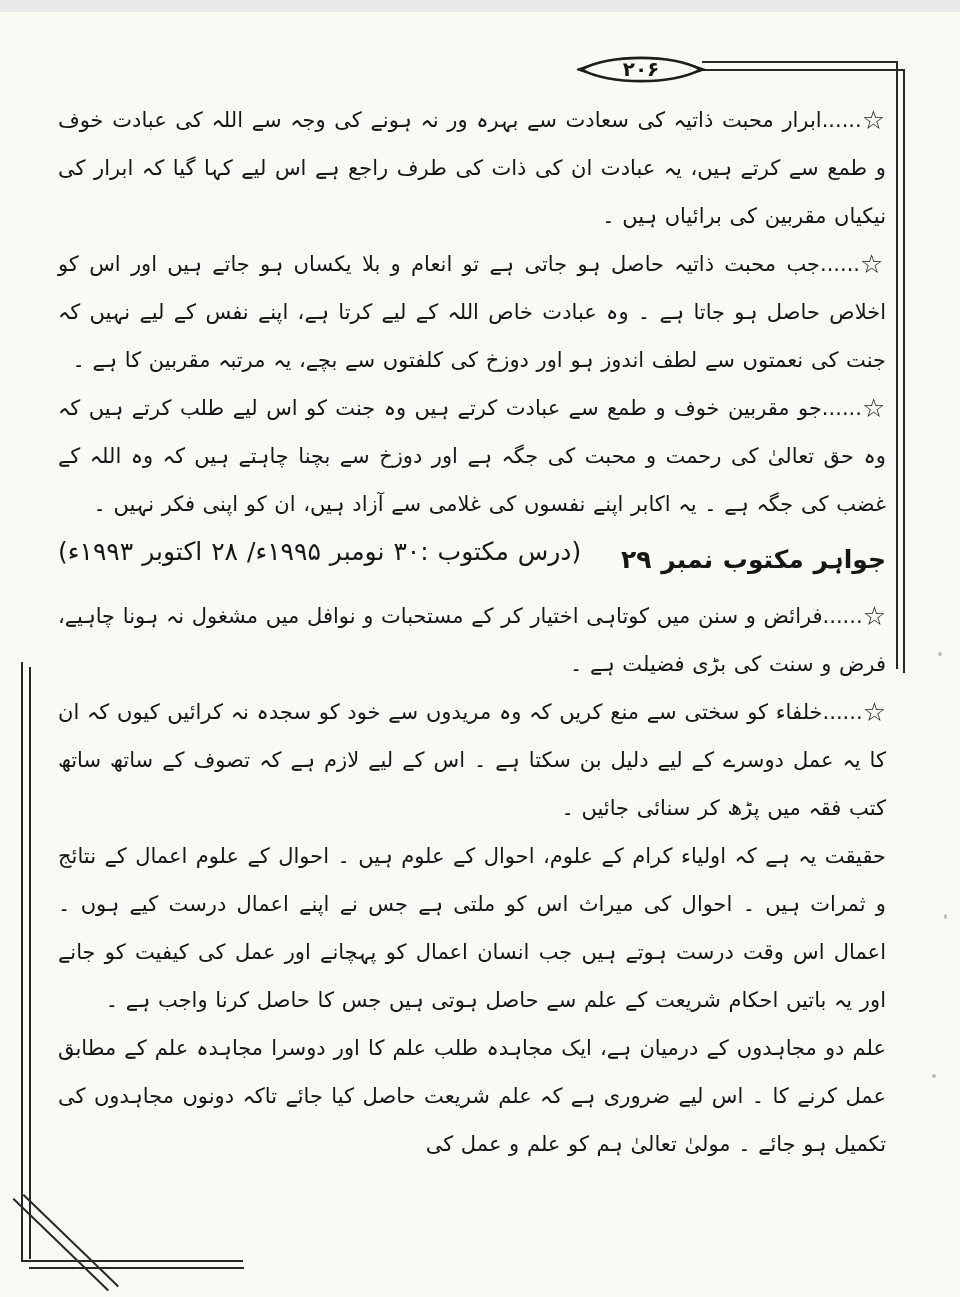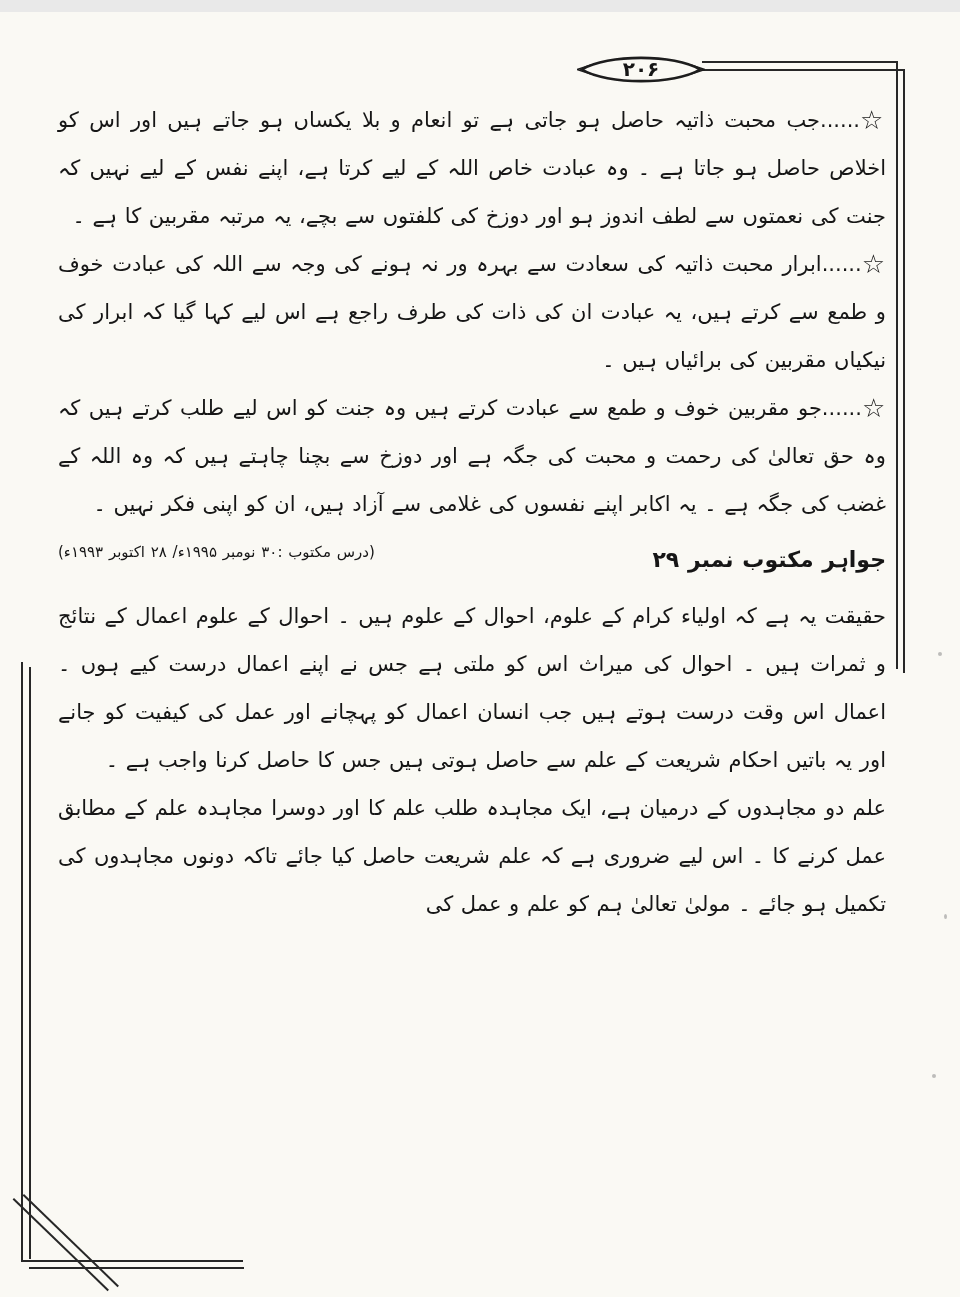--- a/index.html
+++ b/index.html
@@ -36,29 +36,29 @@
     line-height: 48px;
     word-spacing: 1px;
   }
   .para { margin: 0; }
   .star {
     font-size: 26px;
     vertical-align: -2px;
     letter-spacing: 1px;
   }
   .heading {
-    font-size: 22px;
+    font-size: 25px;
     font-weight: bold;
     text-align: right;
     line-height: 60px;
     margin: 2px 0;
   }
   .citation {
     float: left;
-    font-size: 15px;
+    font-size: 25px;
     line-height: 48px;
   }
   .speck { position: absolute; background: #8a8a8a; opacity: .55; border-radius: 50%; }
 </style>
 </head>
 <body>
 
 <div class="page">
 
   <div class="rule" style="left:702px; top:49px; width:196px; height:2px;"></div>
@@ -93,31 +93,33 @@
     <svg width="148" height="40" viewBox="0 0 148 40">
       <path d="M6 20 C 34 3.5, 114 3.5, 142 20 C 114 36.5, 34 36.5, 6 20 Z" fill="none" stroke="#1d1d1d" stroke-width="2.6"></path>
       <path d="M0 20 L16 15 M0 20 L16 25" fill="none" stroke="#1d1d1d" stroke-width="1.6"></path>
       <path d="M148 20 L132 15 M148 20 L132 25" fill="none" stroke="#1d1d1d" stroke-width="1.6"></path>
     </svg>
     <span class="num">۳۹۸۶</span>
   </div>
 
   <div class="text">
 
+    <p class="para"><span class="star">☆</span><span>......ابرار محبت ذاتیہ کی سعادت سے بہرہ ور نہ ہونے کی وجہ سے اللہ کی عبادت خوف و طمع سے کرتے ہیں، یہ عبادت ان کی ذات کی طرف راجع ہے اس لیے کہا گیا کہ ابرار کی نیکیاں مقربین کی برائیاں ہیں ۔</span></p>
+
     <p class="para"><span class="star">☆</span><span>......جب محبت ذاتیہ حاصل ہو جاتی ہے تو انعام و بلا یکساں ہو جاتے ہیں اور اس کو اخلاص حاصل ہو جاتا ہے ۔ وہ عبادت خاص اللہ کے لیے کرتا ہے، اپنے نفس کے لیے نہیں کہ جنت کی نعمتوں سے لطف اندوز ہو اور دوزخ کی کلفتوں سے بچے، یہ مرتبہ مقربین کا ہے ۔</span></p>
-
-    <p class="para"><span class="star">☆</span><span>......ابرار محبت ذاتیہ کی سعادت سے بہرہ ور نہ ہونے کی وجہ سے اللہ کی عبادت خوف و طمع سے کرتے ہیں، یہ عبادت ان کی ذات کی طرف راجع ہے اس لیے کہا گیا کہ ابرار کی نیکیاں مقربین کی برائیاں ہیں ۔</span></p>
 
     <p class="para"><span class="star">☆</span><span>......جو مقربین خوف و طمع سے عبادت کرتے ہیں وہ جنت کو اس لیے طلب کرتے ہیں کہ وہ حق تعالیٰ کی رحمت و محبت کی جگہ ہے اور دوزخ سے بچنا چاہتے ہیں کہ وہ اللہ کے غضب کی جگہ ہے ۔ یہ اکابر اپنے نفسوں کی غلامی سے آزاد ہیں، ان کو اپنی فکر نہیں ۔</span><span class="citation">(درس مکتوب :۳۰ نومبر ۱۹۹۵ء/ ۲۸ اکتوبر ۱۹۹۳ء)</span></p>
 
     <h2 class="heading">جواہر مکتوب نمبر ۲۹</h2>
 
 
+    <p class="para"><span class="star">☆</span><span>......فرائض و سنن میں کوتاہی اختیار کر کے مستحبات و نوافل میں مشغول نہ ہونا چاہیے، فرض و سنت کی بڑی فضیلت ہے ۔</span></p>
 
 
+    <p class="para"><span class="star">☆</span><span>......خلفاء کو سختی سے منع کریں کہ وہ مریدوں سے خود کو سجدہ نہ کرائیں کیوں کہ ان کا یہ عمل دوسرے کے لیے دلیل بن سکتا ہے ۔ اس کے لیے لازم ہے کہ تصوف کے ساتھ ساتھ کتب فقہ میں پڑھ کر سنائی جائیں ۔</span></p>
 
     <p class="para"><span>حقیقت یہ ہے کہ اولیاء کرام کے علوم، احوال کے علوم ہیں ۔ احوال کے علوم اعمال کے نتائج و ثمرات ہیں ۔ احوال کی میراث اس کو ملتی ہے جس نے اپنے اعمال درست کیے ہوں ۔ اعمال اس وقت درست ہوتے ہیں جب انسان اعمال کو پہچانے اور عمل کی کیفیت کو جانے اور یہ باتیں احکام شریعت کے علم سے حاصل ہوتی ہیں جس کا حاصل کرنا واجب ہے ۔</span></p>
 
     <p class="para"><span>علم دو مجاہدوں کے درمیان ہے، ایک مجاہدہ طلب علم کا اور دوسرا مجاہدہ علم کے مطابق عمل کرنے کا ۔ اس لیے ضروری ہے کہ علم شریعت حاصل کیا جائے تاکہ دونوں مجاہدوں کی تکمیل ہو جائے ۔ مولیٰ تعالیٰ ہم کو علم و عمل کی</span></p>
 
   </div>
 
 </div>
 
 </body></html>

